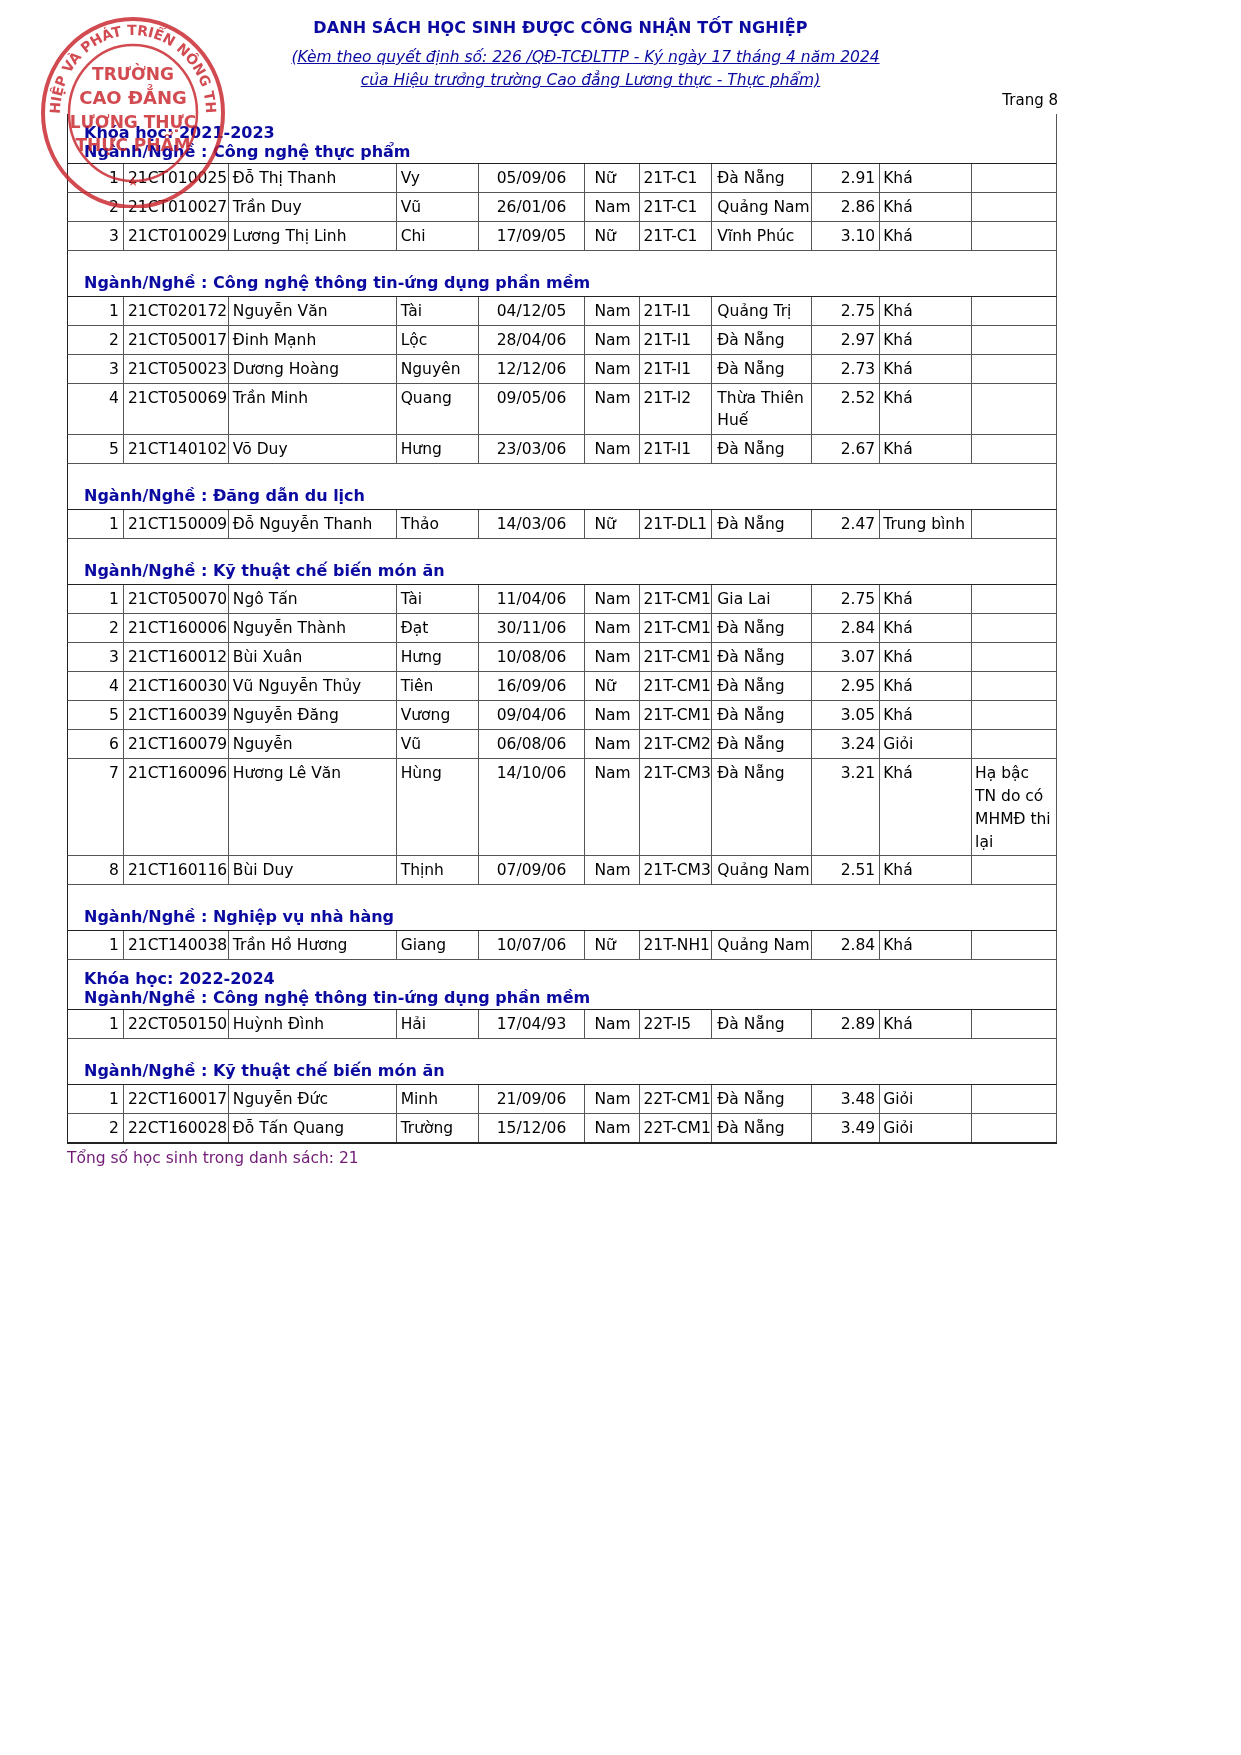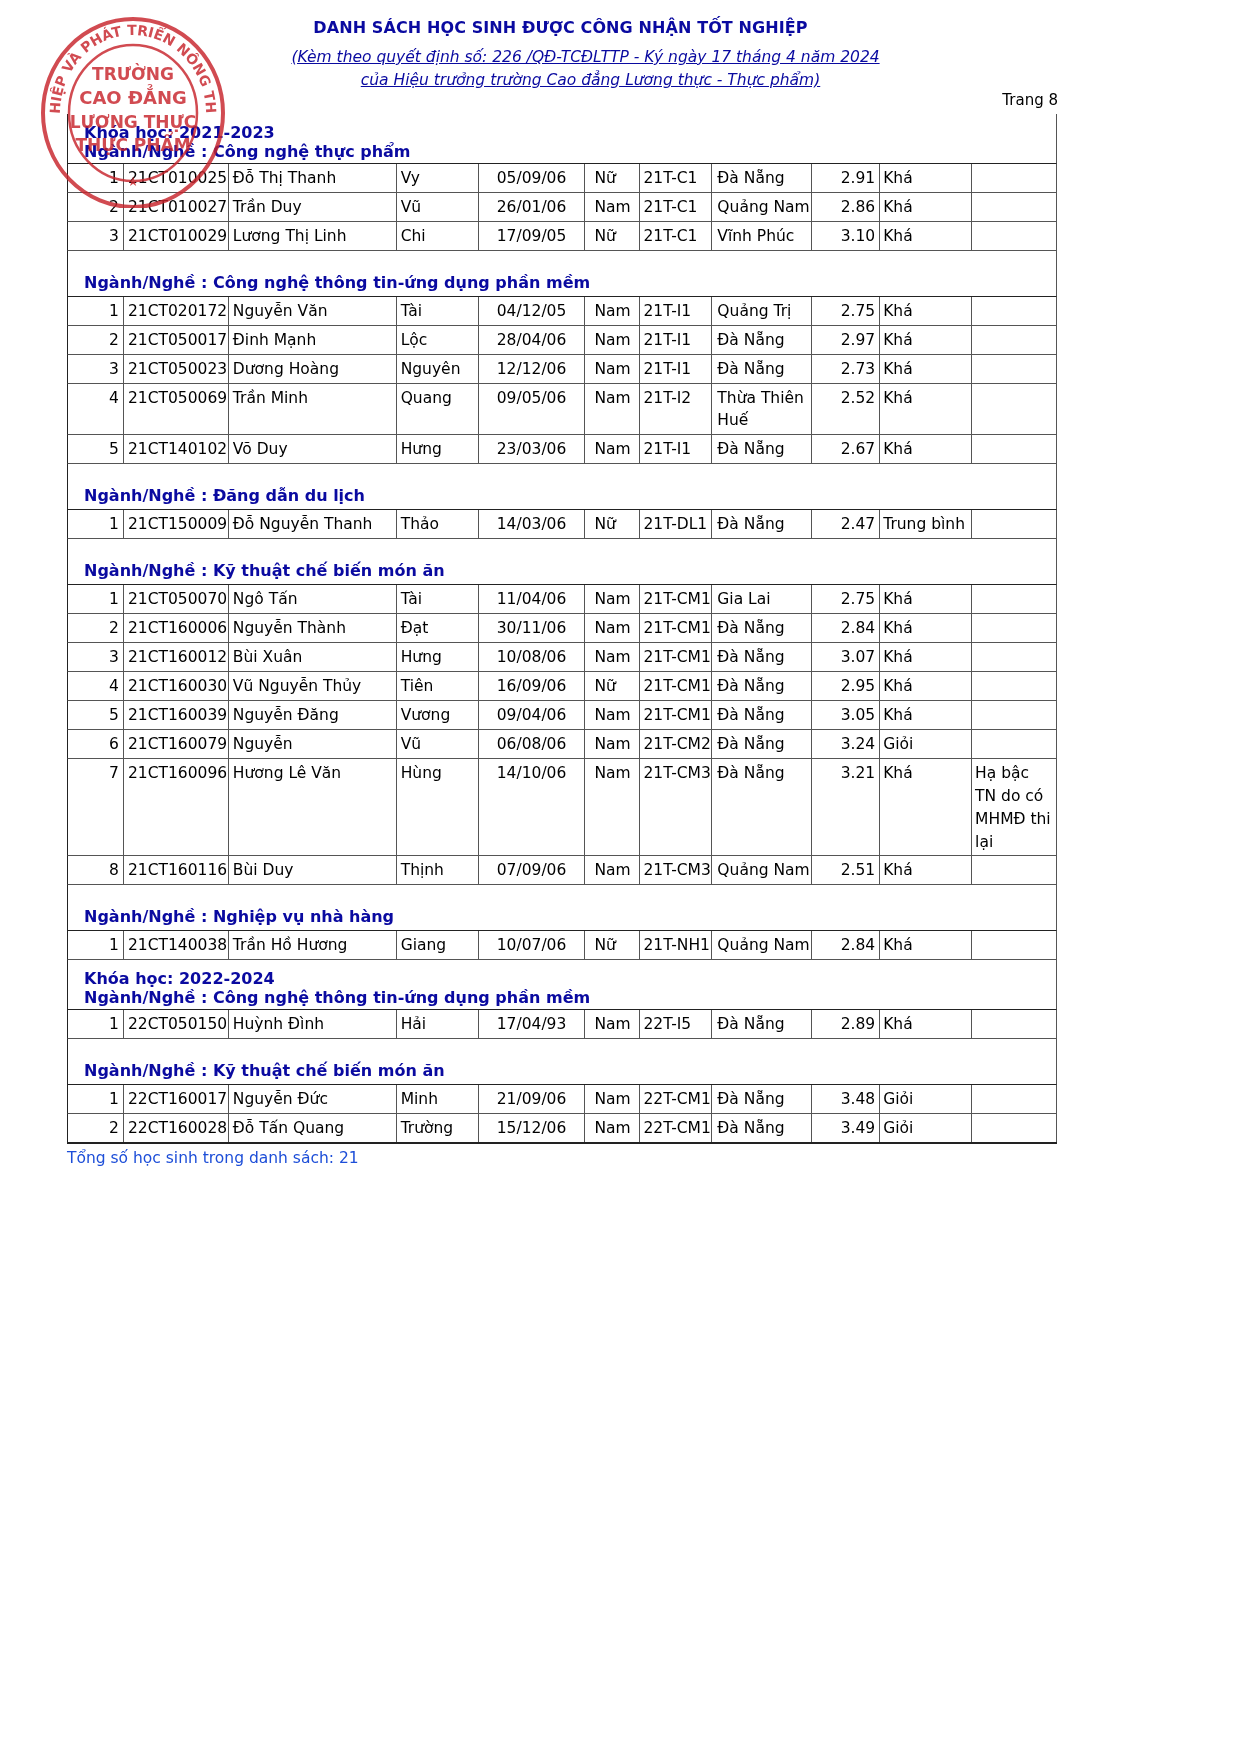--- a/index.html
+++ b/index.html
@@ -37,21 +37,21 @@
   .gh-course { height: 50px; padding-top: 9px; padding-left: 16px; }
   .gh-major { height: 46px; padding-top: 22px; }
   .gh-course-line { display: block; }
   .tall2 .cell { height: 50px; }
   .tall4 .cell { height: 96px; }
   .data .cell { height: 28px; }
   .data.tall2 .cell { height: 50px; }
   .data.tall4 .cell { height: 96px; }
   .wrap { white-space: normal; }
   .sheet-bottom { border-bottom: 2px solid #222; }
-  .total { position: absolute; left: 67px; top: 1149px; color: #1d4ed8; font-size: 15.5px; }
+  .total { position: absolute; left: 67px; top: 1149px; color: #701a75; font-size: 15.5px; }
   .stamp { position: absolute; left: 38px; top: 8px; width: 190px; height: 200px; pointer-events: none; opacity: 0.82; }
 </style>
 </head>
 <body>
 
 <div class="title">DANH SÁCH HỌC SINH ĐƯỢC CÔNG NHẬN TỐT NGHIỆP</div>
 <div class="sub sub1">(Kèm theo quyết định số: 226 /QĐ-TCĐLTTP - Ký ngày 17 tháng 4 năm 2024</div>
 <div class="sub sub2">của Hiệu trưởng trường Cao đẳng Lương thực - Thực phẩm)</div>
 <div class="page-no">Trang 8</div>
 

